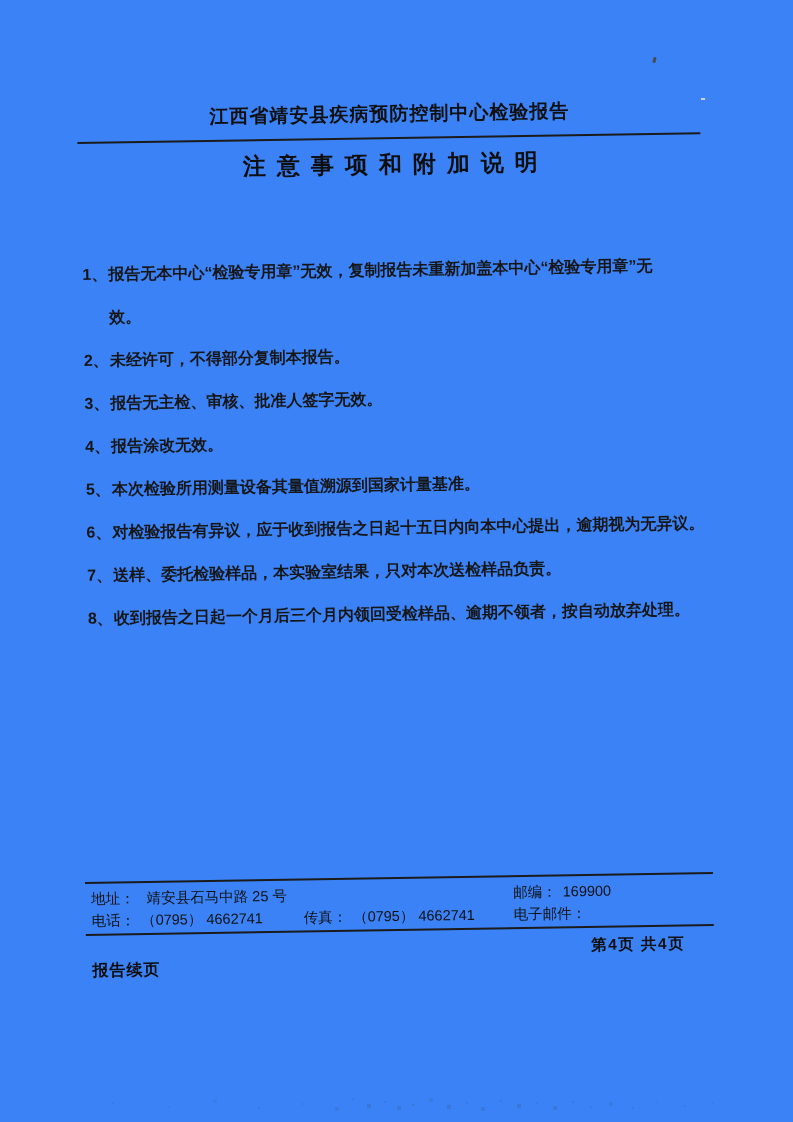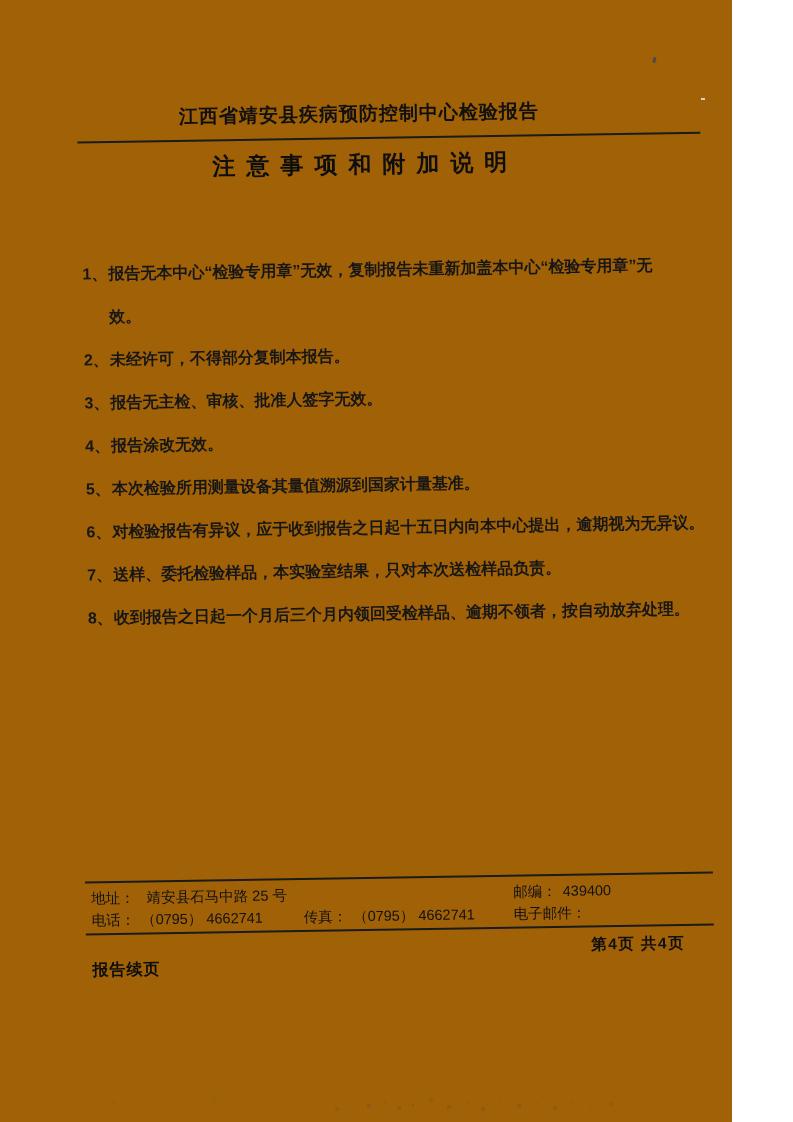--- a/index.html
+++ b/index.html
@@ -1,19 +1,19 @@
 <!DOCTYPE html>
 <html><head>
 <meta charset="utf-8">
 <style>
   html,body { margin:0; padding:0; background:#ffffff; }
   .page {
     position:relative;
-    width:732px; height:1122px;
-    background:#a16207;
+    width:793px; height:1122px;
+    background:#3b82f6;
     overflow:hidden;
     font-family:"Liberation Sans","DejaVu Sans",sans-serif;
     color:#141414;
     text-decoration:underline;
   }
   .content { position:absolute; inset:0; transform:rotate(-0.9deg); transform-origin:50% 50%; }
 
   .title {
     position:absolute; top:101px; left:0; width:100%;
     text-align:center;
@@ -138,21 +138,21 @@
       </li>
     </ol>
 
     <div class="footer">
       <div class="f-rule"></div>
       <div class="f-rows">
         <div class="f-cell r1 c-left">
           <span>地址：</span><span class="val-wide">靖安县石马中路 25 号</span>
         </div>
         <div class="f-cell r1 c-right">
-          <span>邮编：</span><span class="val">439400</span>
+          <span>邮编：</span><span class="val">169900</span>
         </div>
         <div class="f-cell r2 c-left">
           <span>电话：</span><span class="val">（0795） 4662741</span>
         </div>
         <div class="f-cell r2 c-mid">
           <span>传真：</span><span class="val">（0795） 4662741</span>
         </div>
         <div class="f-cell r2 c-right">
           <span>电子邮件：</span><span class="val"></span>
         </div>

